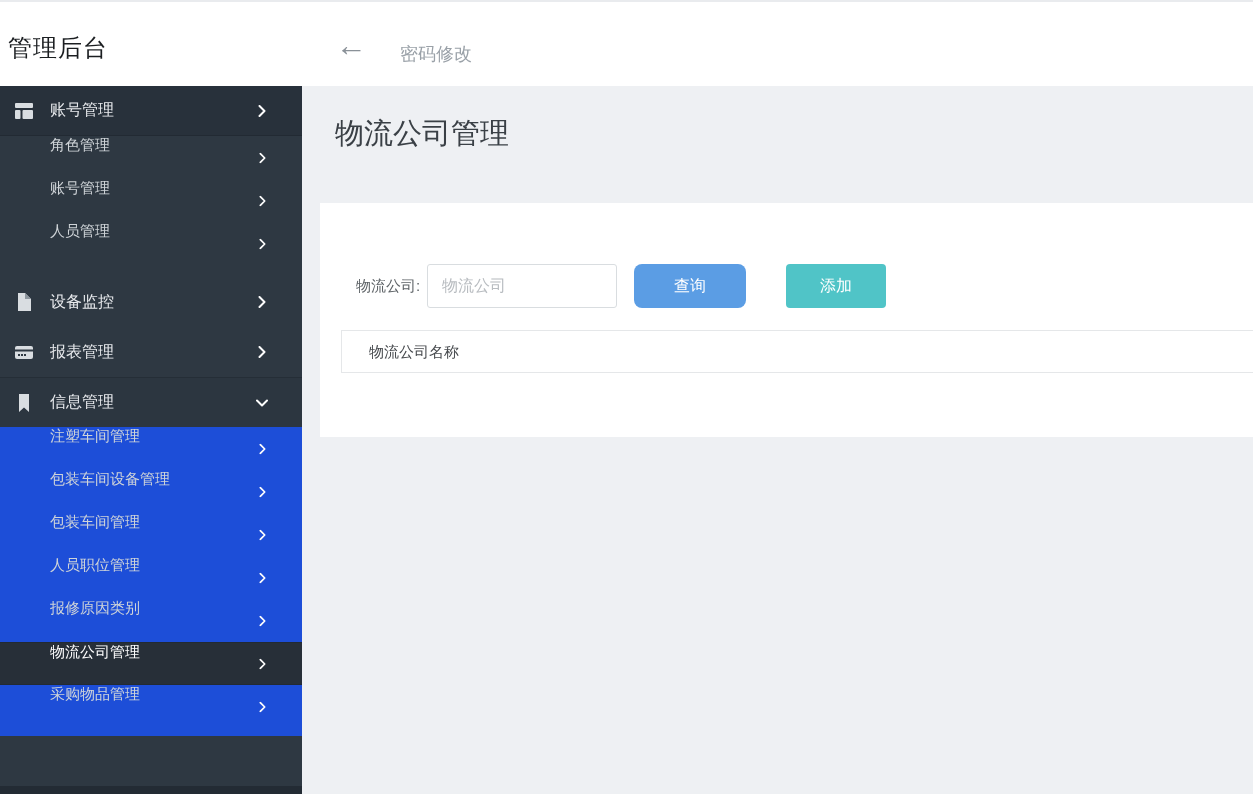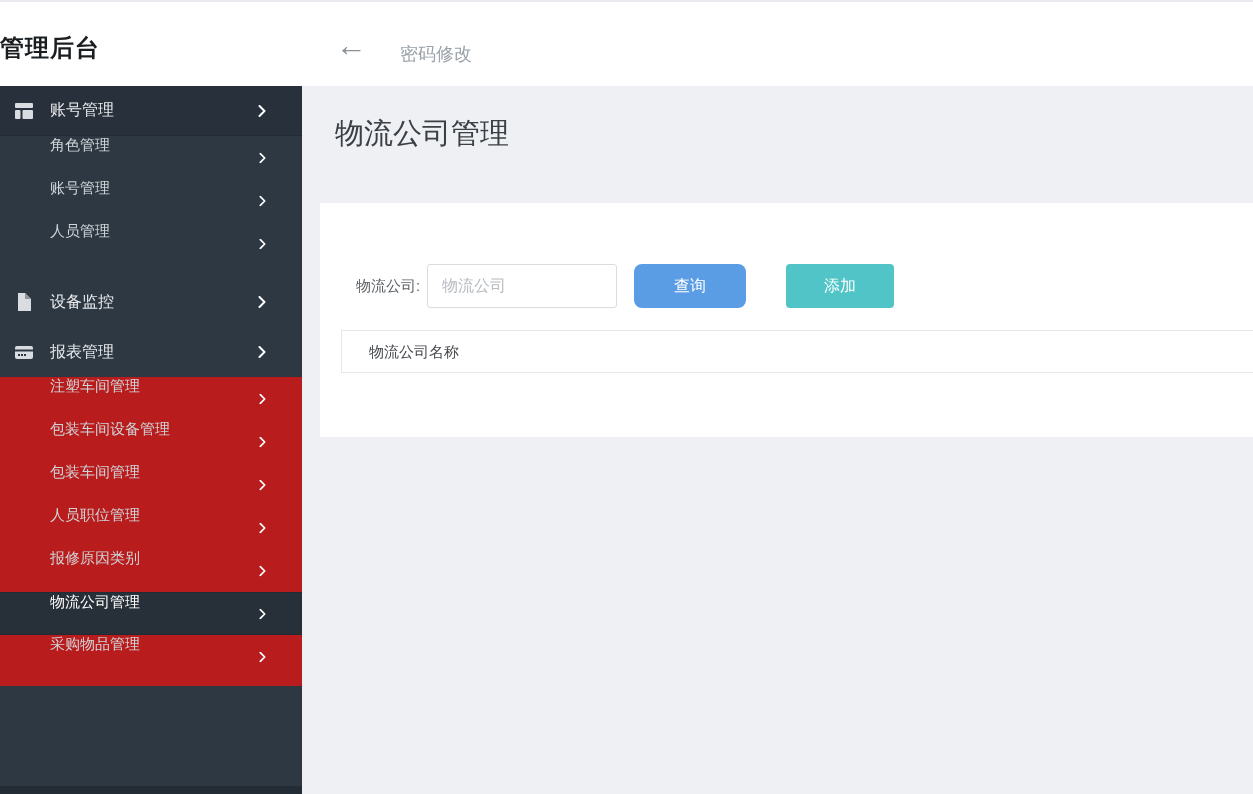--- a/index.html
+++ b/index.html
@@ -10,22 +10,22 @@
     background:#eef0f3;
     overflow:hidden;
   }
 
   
   .topbar {
     position:absolute; top:0; left:0; width:100%; height:86px;
     background:#ffffff; border-top:2px solid #e9ebee;
   }
   .logo {
-    position:absolute; left:0; top:30px;
-    font-size:24px; color:#1b1e21; letter-spacing:1px; font-weight:700;
+    position:absolute; left:8px; top:30px;
+    font-size:24px; color:#1b1e21; letter-spacing:1px; font-weight:400;
   }
   .back-arrow {
     position:absolute; left:336px; top:28px;
     font-size:31px; color:#8a9198; line-height:1; cursor:pointer; user-select:none;
   }
   .crumb {
     position:absolute; left:400px; top:40px;
     font-size:18px; color:#9aa1a8;text-align:center;
   }
 
@@ -40,21 +40,21 @@
   }
   .g-row .micon { margin-left:14px; width:20px; height:20px; flex:none; }
   .g-row .lbl { margin-left:16px; }
   .s-row {
     height:43px; display:flex; position:relative;
     padding-left:50px; color:#cfd4d8; font-size:15px; cursor:pointer;
   }
   .chev { position:absolute; right:36px; top:50%; transform:translateY(-50%); line-height:0; }
   .chev.down { transform:translateY(-50%) rotate(90deg); }
   .sub-acc { padding-bottom:12px; }
-  .sub-info { padding-bottom:8px; background:#b91c1c; }
+  .sub-info { padding-bottom:8px; background:#1d4ed8; }
   .hdr-open { background:#28313b; border-bottom:1px solid #222a33; }
   .hdr-info { background:#2c3640; border-top:1px solid #252e37; }
   .active-item {
     background:#272f38; color:#ffffff;
     border-top:1px solid #222a33; border-bottom:1px solid #222a33;
   }
   .hdr-sys { background:#2a333d; border-top:1px solid #232c35; }
   .bottom-strip {
     position:absolute; bottom:0; left:0; width:100%; height:8px; background:#232b34;
   }
@@ -80,21 +80,21 @@
     font-size:16px; color:#333; outline:none;
     font-family:"Liberation Sans","DejaVu Sans",sans-serif;
   }
   .form-input::placeholder { color:#b8bcc0; }
   .btn {
     position:absolute; top:0; height:44px; border:none; border-radius:4px;
     color:#fff; font-size:16px; cursor:pointer;
     font-family:"Liberation Sans","DejaVu Sans",sans-serif;
   }
   .btn-query { left:314px; width:112px; background:#5b9de4;border-radius:8px; }
-  .btn-add   { left:466px; width:108px; background:#50c4c7; }
+  .btn-add   { left:466px; width:100px; background:#50c4c7; }
   .table-head {
     position:absolute; left:21px; right:0; top:127px; height:43px;
     border:1px solid #e5e7e9; border-right:none;
     line-height:41px; padding-left:27px;
     font-size:15px; color:#46494d; background:#fff;
   }
 </style>
 </head>
 <body>
 
@@ -176,20 +176,33 @@
       </svg>
     </span>
     <span class="lbl">报表管理</span>
     <span class="chev">
       <svg width="8" height="12" viewBox="0 0 8 12">
           <path d="M1.5 1 L6.5 6 L1.5 11" fill="none" stroke="#fdfdfd" stroke-width="2" stroke-linecap="round" stroke-linejoin="round"></path>
         </svg>
     </span>
   </div>
 
+  <div class="g-row hdr-info">
+    <span class="micon">
+      <svg width="20" height="20" viewBox="0 0 20 20">
+        <path d="M5 1 h10 v18 l-5 -4.5 L5 19 z" fill="#d9dde1"></path>
+      </svg>
+    </span>
+    <span class="lbl">信息管理</span>
+    <span class="chev down">
+      <svg width="8" height="12" viewBox="0 0 8 12">
+          <path d="M1.5 1 L6.5 6 L1.5 11" fill="none" stroke="#fdfdfd" stroke-width="2" stroke-linecap="round" stroke-linejoin="round"></path>
+        </svg>
+    </span>
+  </div>
   <div class="sub-info">
     <div class="s-row">
       <span>注塑车间管理</span>
       <span class="chev">
         <svg width="7" height="11" viewBox="0 0 8 12">
             <path d="M1.5 1 L6.5 6 L1.5 11" fill="none" stroke="#fdfdfd" stroke-width="2" stroke-linecap="round" stroke-linejoin="round"></path>
           </svg>
       </span>
     </div>
     <div class="s-row">

